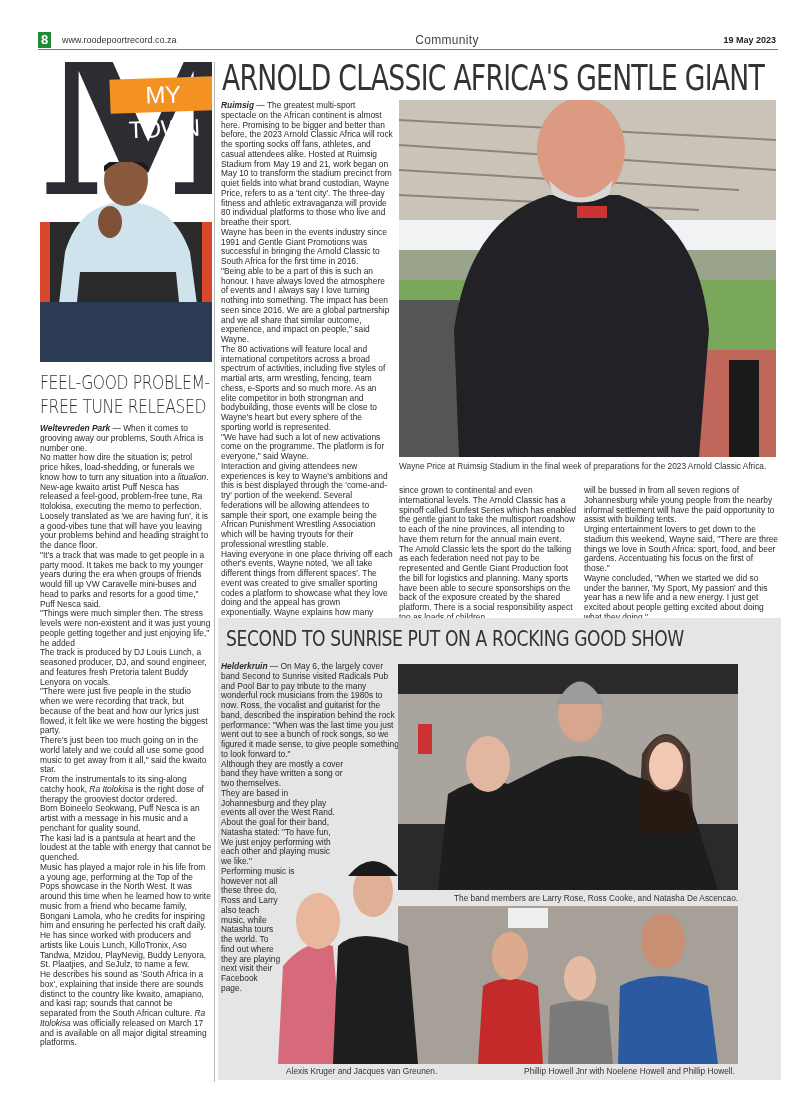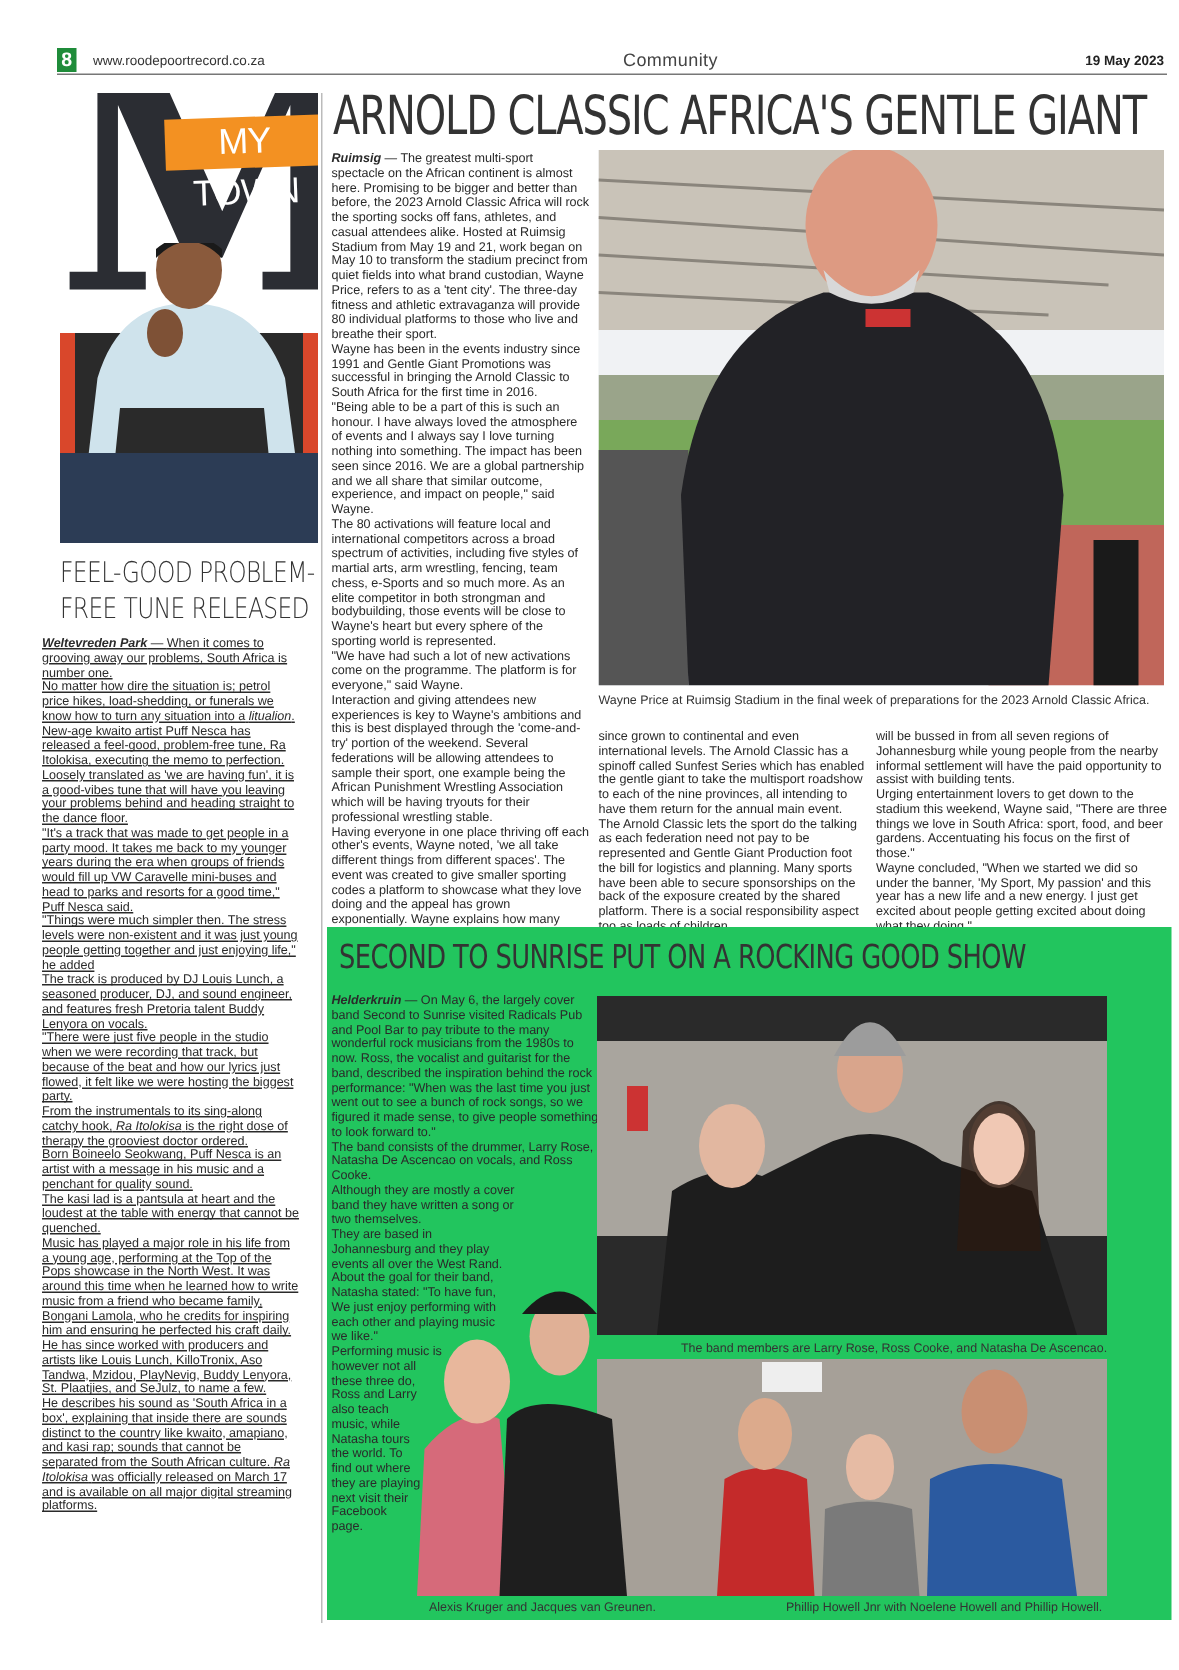--- a/index.html
+++ b/index.html
@@ -18,32 +18,32 @@
   .body-text i { font-style: italic; margin-top: 36px; }
 
   
   .mytown { position: absolute; left: 40px; top: 62px; width: 172px; height: 300px; overflow: hidden; }
   .big-m { position: absolute; left: -2px; top: -38px; font-family: "DejaVu Serif", serif; font-weight: bold; font-size: 200px; color: #2b2d33; line-height: 1; letter-spacing: -6px; }
   .mytown-badge { position: absolute; left: 70px; top: 16px; width: 106px; height: 34px; background: #f39122; color: #fff; font-size: 24px; line-height: 34px; text-align: center; font-family: "Liberation Sans", sans-serif; transform: rotate(-2deg); letter-spacing: -0.5px; }
   .person-photo { position: absolute; left: 0; top: 100px; width: 172px; height: 200px; }
   .vline { position: absolute; left: 214px; top: 62px; width: 1px; height: 1020px; background: #bbb; }
 
   .left-headline { position: absolute; left: 40px; top: 370px; width: 172px; font-family: "DejaVu Sans", sans-serif; font-size: 19px; line-height: 24px; color: #333; letter-spacing: -0.5px; font-weight: 300; transform: scaleX(0.82); transform-origin: left top; width: 210px; }
-  .left-body { position: absolute; left: 28px; top: 424px; width: 172px; text-decoration: underline; }
+  .left-body { position: absolute; left: 40px; top: 424px; width: 172px; }
 
   
   .main-headline { position: absolute; left: 222px; top: 58px; width: 560px; font-family: "DejaVu Sans", sans-serif; font-size: 36px; color: #333; letter-spacing: -1px; line-height: 40px; transform: scaleX(0.74); transform-origin: left top; width: 760px; white-space: nowrap; }
   .arnold-col1 { position: absolute; left: 221px; top: 101px; width: 172px; }
   .arnold-photo { position: absolute; left: 399px; top: 100px; width: 377px; height: 357px; overflow: hidden; }
   .arnold-caption { position: absolute; left: 399px; top: 461px; width: 380px; font-size: 8.3px; line-height: 10px; color: #333; }
   .arnold-col2 { position: absolute; left: 399px; top: 486px; width: 178px; }
   .arnold-col3 { position: absolute; left: 584px; top: 486px; width: 196px; }
 
   
-  .sunrise { position: absolute; left: 218px; top: 618px; width: 563px; height: 462px; background: #22c55e; }
+  .sunrise { position: absolute; left: 218px; top: 618px; width: 563px; height: 462px; background: #e5e5e5; }
   .sunrise-headline { position: absolute; left: 8px; top: 8px; font-family: "DejaVu Sans", sans-serif; font-size: 22px; color: #333; white-space: nowrap; letter-spacing: -0.5px; transform: scaleX(0.78); transform-origin: left top; }
   .sunrise-body { position: absolute; left: 3px; top: 44px; width: 190px; }
   .sunrise-body .narrow { width: 120px; }
   .sunrise-body .narrower { width: 60px; }
   .band-photo { position: absolute; left: 180px; top: 46px; width: 340px; height: 226px; overflow: hidden; }
   .band-caption { position: absolute; left: 236px; top: 275px; font-size: 8.3px; color: #333; white-space: nowrap; }
   .pool-photo { position: absolute; left: 60px; top: 228px; width: 460px; height: 218px; overflow: hidden; }
   .cap-left { position: absolute; left: 68px; top: 448px; font-size: 8.3px; color: #333; }
   .cap-right { position: absolute; left: 306px; top: 448px; font-size: 8.3px; color: #333; }
 </style>
@@ -76,20 +76,21 @@
 <div class="vline"></div>
 
 <div class="left-headline">FEEL-GOOD PROBLEM-FREE TUNE RELEASED</div>
 <div class="left-body body-text">
   <p><span class="loc">Weltevreden Park</span> — <span>When it comes to grooving away our problems, South Africa is number one.</span></p>
   <p><span>No matter how dire the situation is; petrol price hikes, load-shedding, or funerals we know how to turn any situation into a</span> <i>litualion</i><span>. New-age kwaito artist Puff Nesca has released a feel-good, problem-free tune, Ra Itolokisa, executing the memo to perfection. Loosely translated as 'we are having fun', it is a good-vibes tune that will have you leaving your problems behind and heading straight to the dance floor.</span></p>
   <p>"It's a track that was made to get people in a party mood. It takes me back to my younger years during the era when groups of friends would fill up VW Caravelle mini-buses and head to parks and resorts for a good time," Puff Nesca said.</p>
   <p>"Things were much simpler then. The stress levels were non-existent and it was just young people getting together and just enjoying life," he added</p>
   <p>The track is produced by DJ Louis Lunch, a seasoned producer, DJ, and sound engineer, and features fresh Pretoria talent Buddy Lenyora on vocals.</p>
   <p>"There were just five people in the studio when we were recording that track, but because of the beat and how our lyrics just flowed, it felt like we were hosting the biggest party.</p>
+  <p>There's just been too much going on in the world lately and we could all use some good music to get away from it all," said the kwaito star.</p>
   <p><span>From the instrumentals to its sing-along catchy hook,</span> <i>Ra Itolokisa</i> <span>is the right dose of therapy the grooviest doctor ordered.</span></p>
   <p>Born Boineelo Seokwang, Puff Nesca is an artist with a message in his music and a penchant for quality sound.</p>
   <p>The kasi lad is a pantsula at heart and the loudest at the table with energy that cannot be quenched.</p>
   <p>Music has played a major role in his life from a young age, performing at the Top of the Pops showcase in the North West. It was around this time when he learned how to write music from a friend who became family, Bongani Lamola, who he credits for inspiring him and ensuring he perfected his craft daily.</p>
   <p>He has since worked with producers and artists like Louis Lunch, KilloTronix, Aso Tandwa, Mzidou, PlayNevig, Buddy Lenyora, St. Plaatjies, and SeJulz, to name a few.</p>
   <p><span>He describes his sound as 'South Africa in a box', explaining that inside there are sounds distinct to the country like kwaito, amapiano, and kasi rap; sounds that cannot be separated from the South African culture.</span> <i>Ra Itolokisa</i> <span>was officially released on March 17 and is available on all major digital streaming platforms.</span></p>
 </div>
 
 <div class="main-headline">ARNOLD CLASSIC AFRICA'S GENTLE GIANT</div>
 <div class="arnold-col1 body-text">
@@ -130,21 +131,20 @@
 <div class="arnold-col3 body-text">
   <p>will be bussed in from all seven regions of Johannesburg while young people from the nearby informal settlement will have the paid opportunity to assist with building tents.</p>
   <p>Urging entertainment lovers to get down to the stadium this weekend, Wayne said, "There are three things we love in South Africa: sport, food, and beer gardens. Accentuating his focus on the first of those."</p>
   <p>Wayne concluded, "When we started we did so under the banner, 'My Sport, My passion' and this year has a new life and a new energy. I just get excited about people getting excited about doing what they doing."</p>
 </div>
 
 <div class="sunrise">
   <div class="sunrise-headline">SECOND TO SUNRISE PUT ON A ROCKING GOOD SHOW</div>
   <div class="sunrise-body body-text">
     <p style="width:178px"><span class="loc">Helderkruin</span> — <span>On May 6, the largely cover band Second to Sunrise visited Radicals Pub and Pool Bar to pay tribute to the many wonderful rock musicians from the 1980s to now. Ross, the vocalist and guitarist for the band, described the inspiration behind the rock performance: "When was the last time you just went out to see a bunch of rock songs, so we figured it made sense, to give people something to look forward to."</span></p>
-    <p style="width:178px">The band consists of the drummer, Larry Rose, Natasha De Ascencao on vocals, and Ross Cooke.</p>
     <p class="narrow" style="width:130px">Although they are mostly a cover band they have written a song or two themselves.</p>
     <p class="narrow">They are based in Johannesburg and they play events all over the West Rand.</p>
     <p class="narrow">About the goal for their band, Natasha stated: "To have fun, We just enjoy performing with each other and playing music we like."</p>
     <p class="narrow" style="width:80px">Performing music is however not all</p>
     <p class="narrower">these three do, Ross and Larry also teach music, while Natasha tours the world. To find out where they are playing next visit their Facebook page.</p>
   </div>
 
   <svg class="band-photo" viewBox="0 0 340 226" preserveAspectRatio="none">
     <rect width="340" height="226" fill="#2a2a2a"></rect>
     <rect x="0" y="30" width="340" height="130" fill="#a9a59e"></rect>

